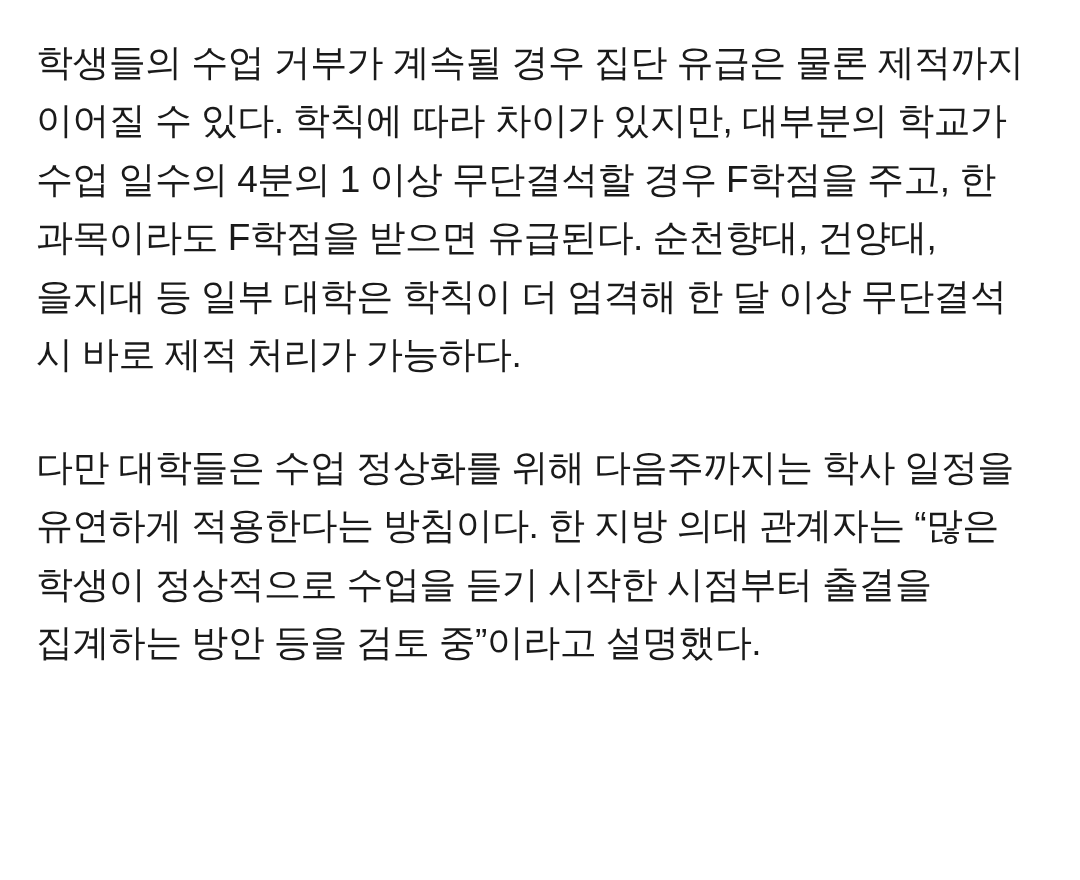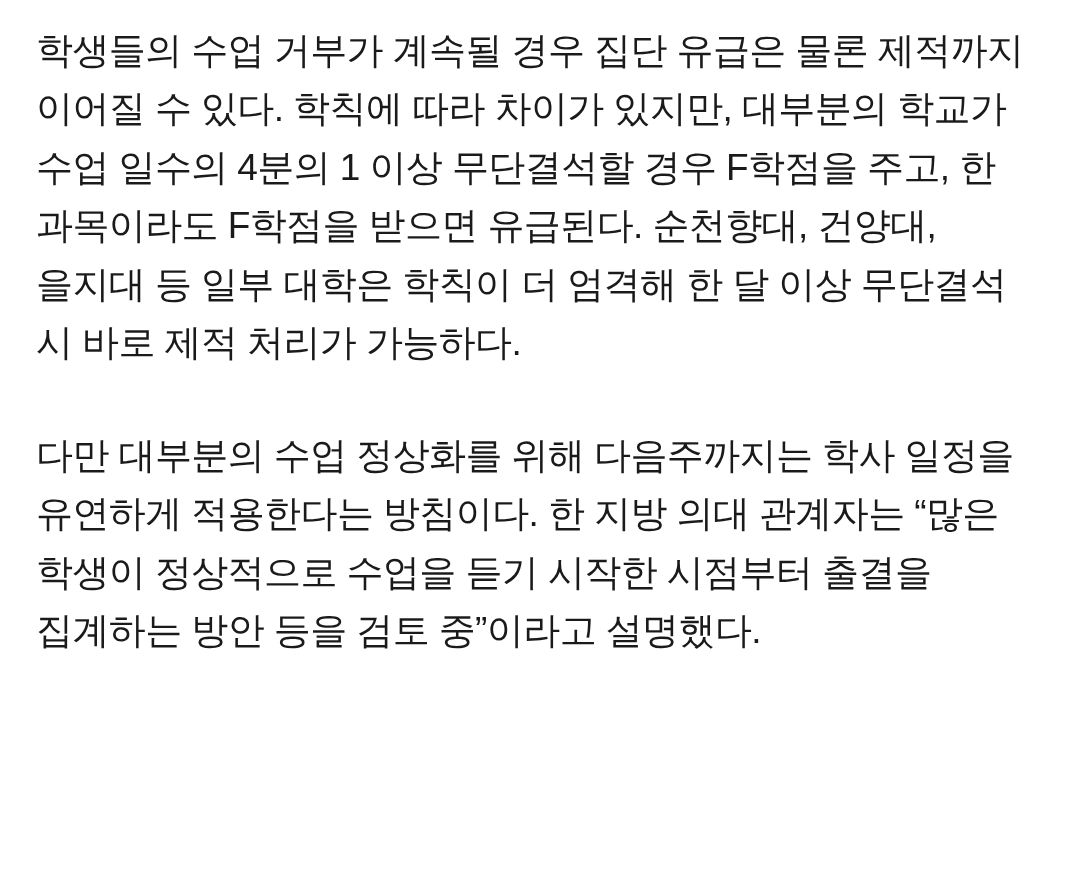--- a/index.html
+++ b/index.html
@@ -9,34 +9,34 @@
   }
   body {
     width: 1080px;
     height: 880px;
     overflow: hidden;
     font-family: "Liberation Sans", "DejaVu Sans", sans-serif;
   }
   .article {
     box-sizing: border-box;
     width: 1080px;
-    padding: 22px 40px 0 36px;
+    padding: 34px 40px 0 36px;
   }
   .para {
     margin: 0;
     color: #1a1a1a;
     font-size: 37px;
     line-height: 1.58;
     letter-spacing: -0.6px;
     word-break: keep-all;
     text-align: left;
   }
   .para + .para {
     margin-top: 54px;
   }
 </style>
 </head>
 <body>
 
 <div class="article">
   <p class="para">학생들의 수업 거부가 계속될 경우 집단 유급은 물론 제적까지 이어질 수 있다. 학칙에 따라 차이가 있지만, 대부분의 학교가 수업 일수의 4분의 1 이상 무단결석할 경우 F학점을 주고, 한 과목이라도 F학점을 받으면 유급된다. 순천향대, 건양대, 을지대 등 일부 대학은 학칙이 더 엄격해 한 달 이상 무단결석 시 바로 제적 처리가 가능하다.</p>
-  <p class="para">다만 대부분의 수업 정상화를 위해 다음주까지는 학사 일정을 유연하게 적용한다는 방침이다. 한 지방 의대 관계자는 “많은 학생이 정상적으로 수업을 듣기 시작한 시점부터 출결을 집계하는 방안 등을 검토 중”이라고 설명했다.</p>
+  <p class="para">다만 대학들은 수업 정상화를 위해 다음주까지는 학사 일정을 유연하게 적용한다는 방침이다. 한 지방 의대 관계자는 “많은 학생이 정상적으로 수업을 듣기 시작한 시점부터 출결을 집계하는 방안 등을 검토 중”이라고 설명했다.</p>
 </div>
 
 </body></html>

